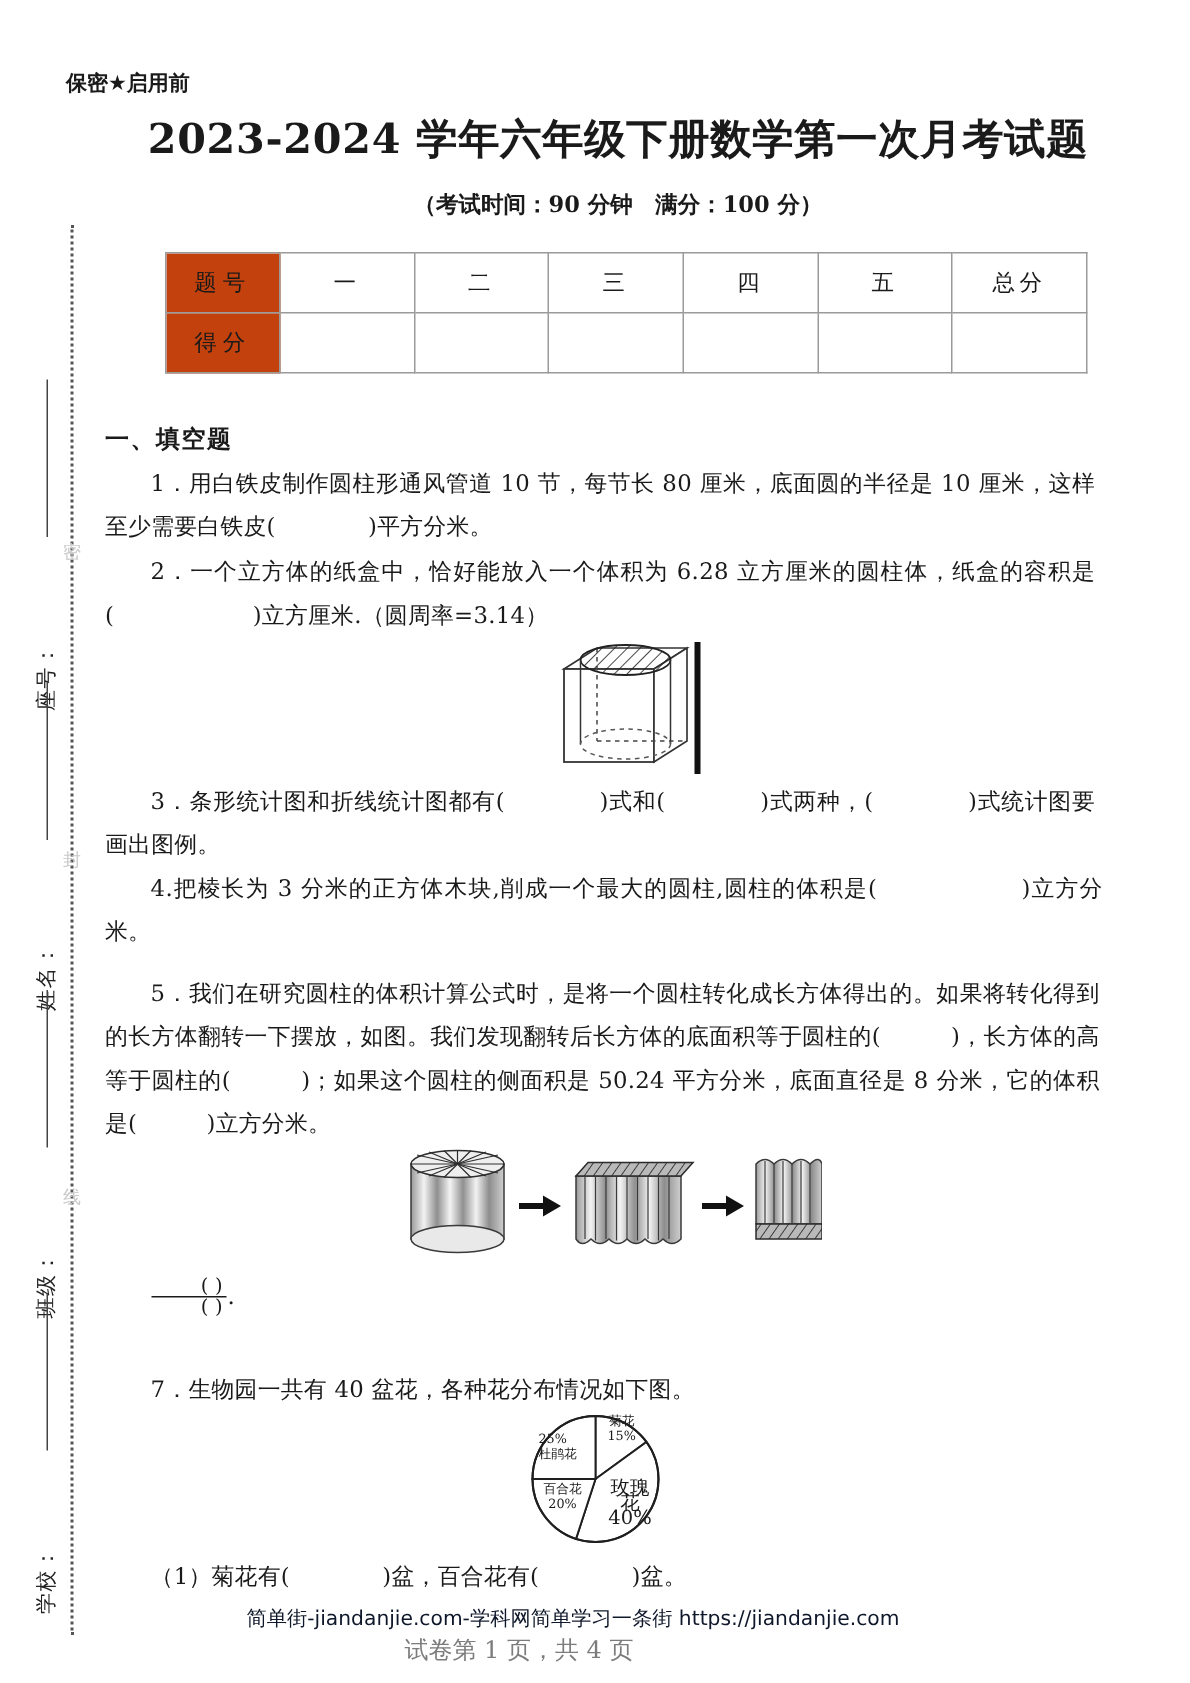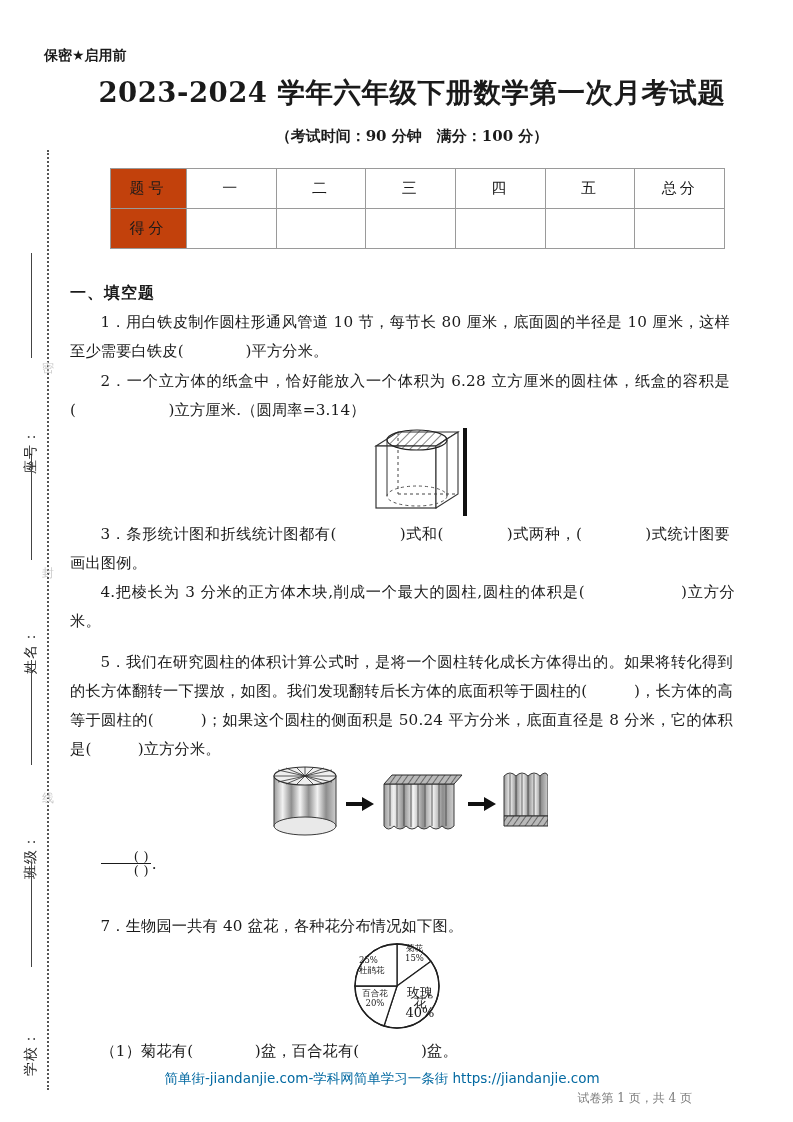--- a/index.html
+++ b/index.html
@@ -133,29 +133,29 @@
   .frac .num { display: block; padding: 0 2px; }
   .frac .den { display: block; border-top: 1.3px solid #1a1a1a; padding: 0 2px; }
 
   
   .watermark {
     position: absolute;
     left: 0; top: 1070px;
     width: 764px;
     text-align: center;
     font-size: 13.5px;
-    color: #0369a1;
+    color: #0f172a;
     font-family: "DejaVu Sans", "Liberation Sans", sans-serif;
   }
   .pagenum {
     position: absolute;
     left: 0; top: 1090px;
     width: 692px;
-    text-align: right;
-    font-size: 12px;
+    text-align: center;
+    font-size: 16px;
     color: #7c7c7c;
   }
 
   svg { display: block; }
   .fig { position: absolute; }
 </style>
 </head>
 <body>
 
 <div class="page">

